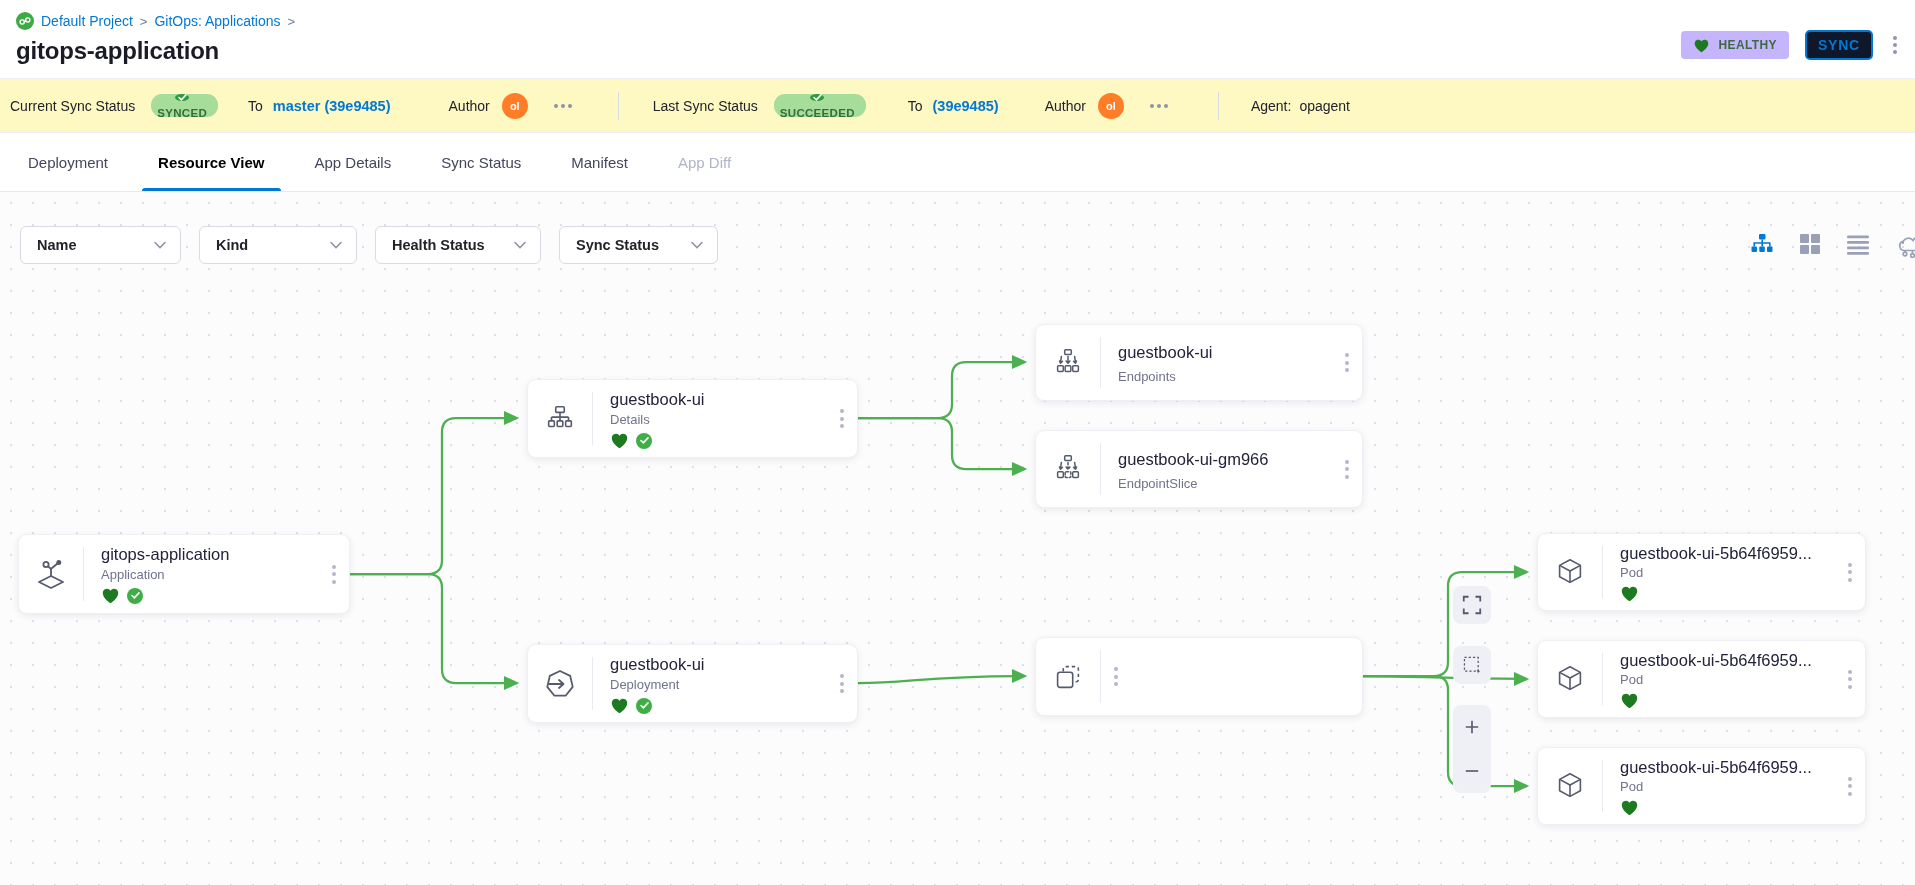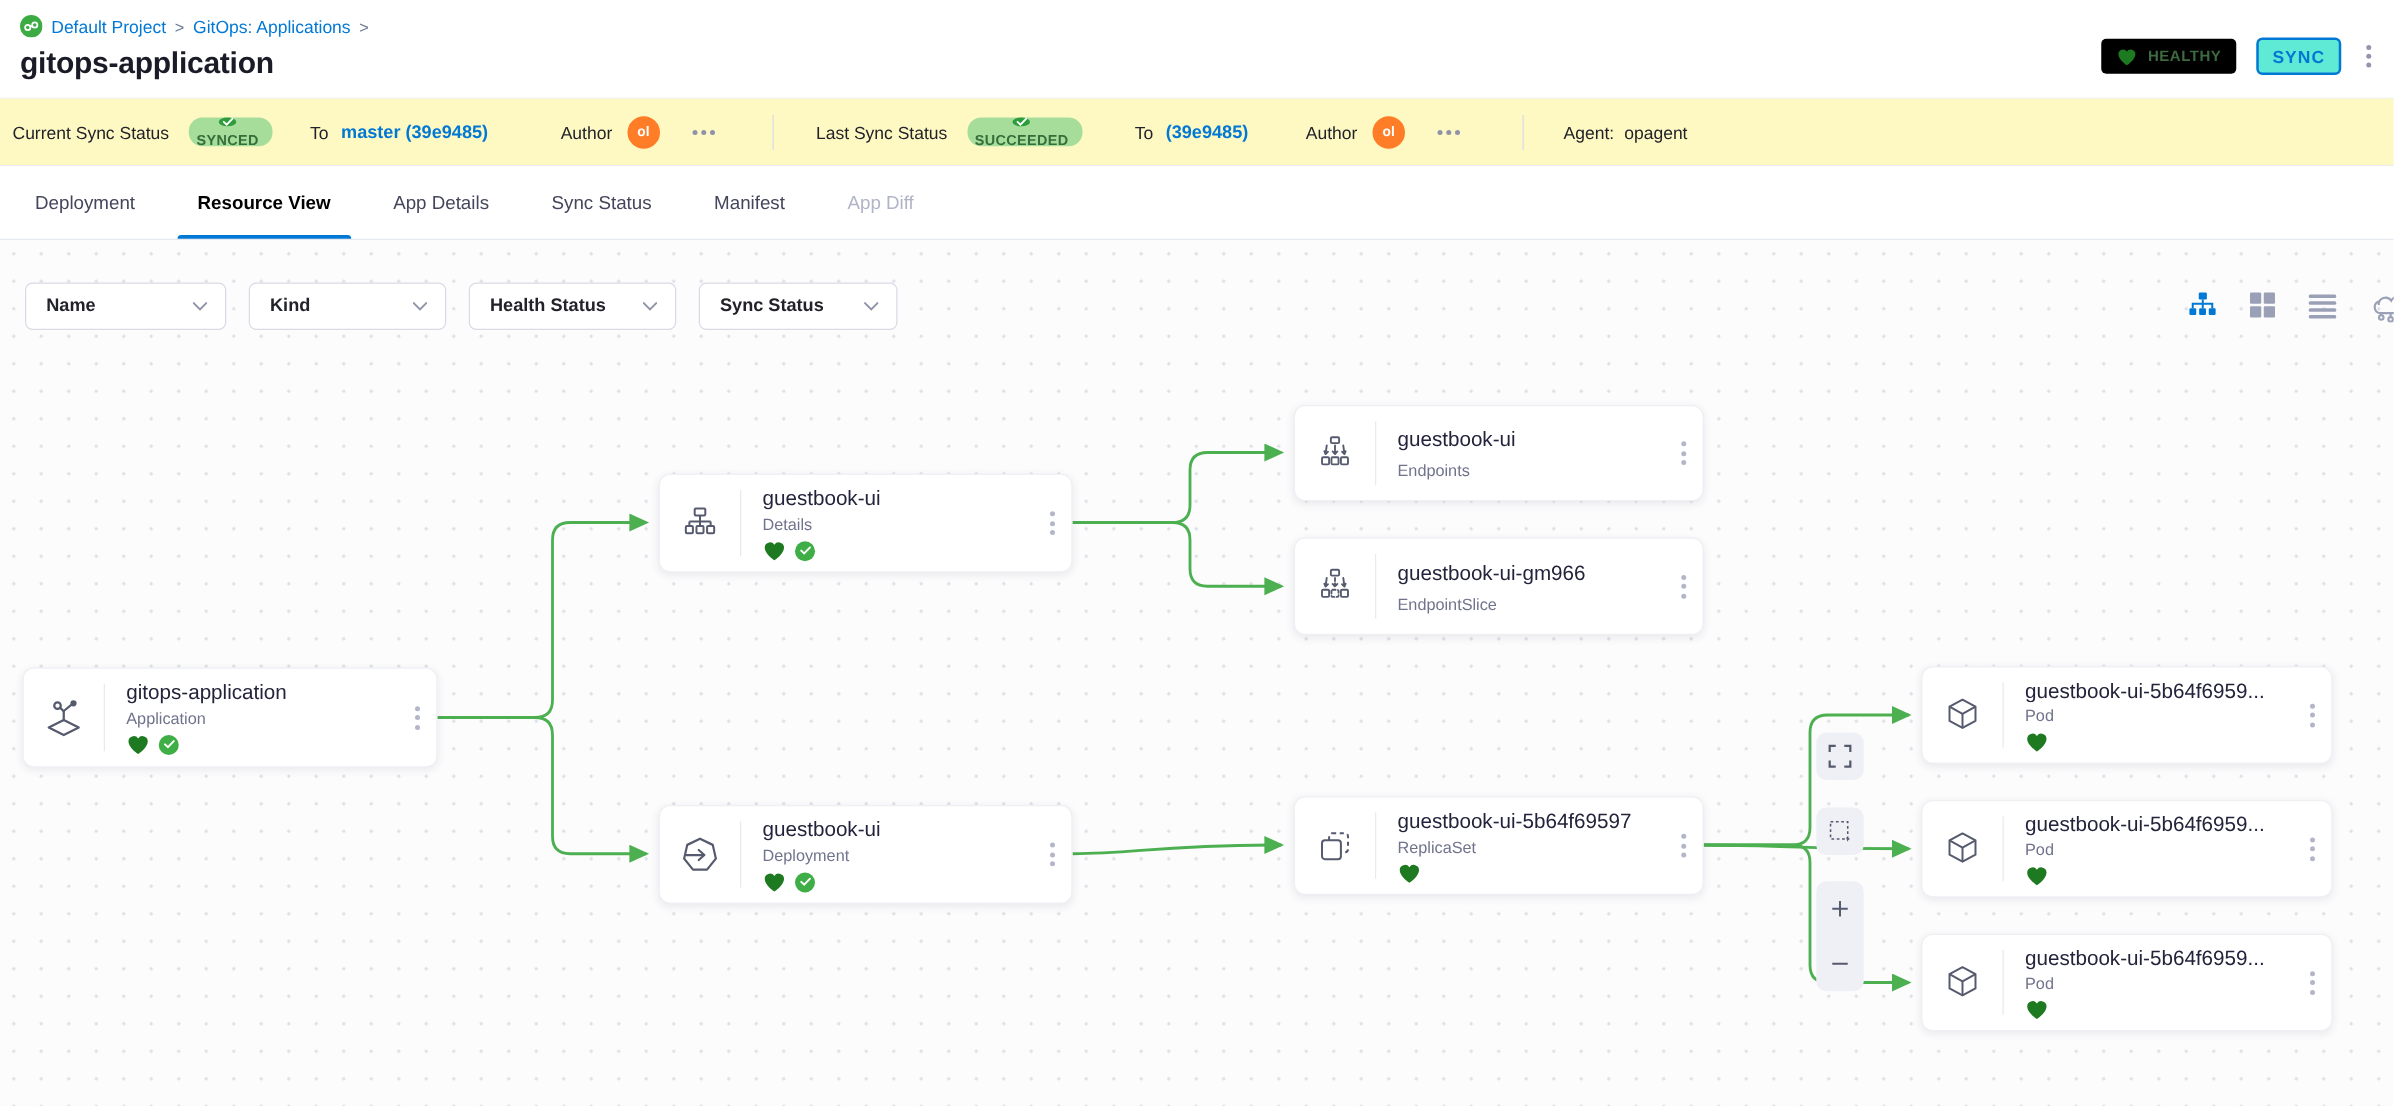--- a/index.html
+++ b/index.html
@@ -7,22 +7,22 @@
   .page { position:relative; width:1915px; height:885px; }
 
   
   .header { position:relative; height:78px; background:#fff; padding:12px 16px 0 16px; }
   .breadcrumb { display:flex; align-items:center; gap:7px; font-size:14px; color:#0278d5; }
   .crumb-link { color:#0278d5; cursor:pointer; }
   .crumb-sep { color:#6c7a93; font-size:13px; }
   .gitops-logo { width:18px; height:18px; display:inline-flex; }
   .page-title { margin-top:7px; font-size:24px; font-weight:700; color:#1b1b28; letter-spacing:-0.2px; }
   .header-right { position:absolute; right:14px; top:30px; display:flex; align-items:center; gap:16px; }
-  .healthy-badge { display:flex; align-items:center; gap:8px; background:#000000; color:#3d6b3f; font-size:12px; font-weight:700; letter-spacing:0.4px; border-radius:4px; padding:6px 12px; height:28px; }
-  .sync-btn { display:flex; align-items:center; justify-content:center; height:30px; min-width:68px; border:2px solid #0278d5; border-radius:5px; background:#5eead4; color:#0278d5; font-size:14px; font-weight:700; letter-spacing:0.8px; cursor:pointer; }
+  .healthy-badge { display:flex; align-items:center; gap:8px; background:#c4b5fd; color:#3d6b3f; font-size:12px; font-weight:700; letter-spacing:0.4px; border-radius:4px; padding:6px 12px; height:28px; }
+  .sync-btn { display:flex; align-items:center; justify-content:center; height:30px; min-width:68px; border:2px solid #0278d5; border-radius:5px; background:#0f172a; color:#0278d5; font-size:14px; font-weight:700; letter-spacing:0.8px; cursor:pointer; }
   .kebab-v { display:flex; flex-direction:column; gap:3px; padding:4px; cursor:pointer; }
   .kebab-v span { width:4px; height:4px; border-radius:50%; background:#9295ab; }
   .kebab-h { display:flex; flex-direction:row; gap:3px; padding:4px; cursor:pointer; }
   .kebab-h span { width:4px; height:4px; border-radius:50%; background:#8f92a8; }
 
   
   .statusbar { height:55px; background:#fef9c3; border-top:1px solid #eceef4; border-bottom:1px solid #eceef4; display:flex; align-items:center; padding:0 10px; font-size:14px; color:#22222a; white-space:nowrap; }
   .sb-label { color:#22222a; }
   .pill { display:inline-flex; align-items:center; gap:6px; background:#a6dd9b; border-radius:11px; height:23px; padding:0 11px 0 6px; font-size:11.5px; font-weight:700; letter-spacing:0.3px; color:#356e3a;flex-direction:column; }
   .pill-check { width:14px; height:14px; border-radius:50%; background:#2e9b3d; display:inline-flex; align-items:center; justify-content:center; }
@@ -386,29 +386,20 @@
     </div>
 
     <div class="node" style="left:1035px;top:445px;width:328px;height:79px">
       <div class="node-icon-wrap">
         <svg width="34" height="34" viewBox="0 0 36 36" fill="none" stroke="#565a6e" stroke-width="1.7" stroke-linejoin="round">
             <rect x="13" y="7" width="16" height="16" rx="2.5" stroke-dasharray="3.5 3"></rect>
             <rect x="7" y="13" width="16" height="16" rx="2.5" fill="#fff"></rect>
           </svg>
       </div>
       <div class="node-divider"></div>
-      <div class="node-body">
-        <div class="node-title">guestbook-ui-5b64f69597</div>
-        <div class="node-kind">ReplicaSet</div>
-        <div class="node-badges">
-          <svg width="19" height="17" viewBox="0 0 24 22">
-              <path d="M12 21s-10-6.5-10-13A5.5 5.5 0 0 1 12 4.8 5.5 5.5 0 0 1 22 8c0 6.5-10 13-10 13z" fill="#1d7a20"></path>
-            </svg>
-        </div>
-      </div>
       <div class="node-kebab">
           <span></span>
           <span></span>
           <span></span>
         </div>
     </div>
 
     <div class="node" style="left:1537px;top:341px;width:329px;height:78px">
       <div class="node-icon-wrap">
         <svg width="34" height="34" viewBox="0 0 36 36" fill="none" stroke="#565a6e" stroke-width="1.7" stroke-linejoin="round">

